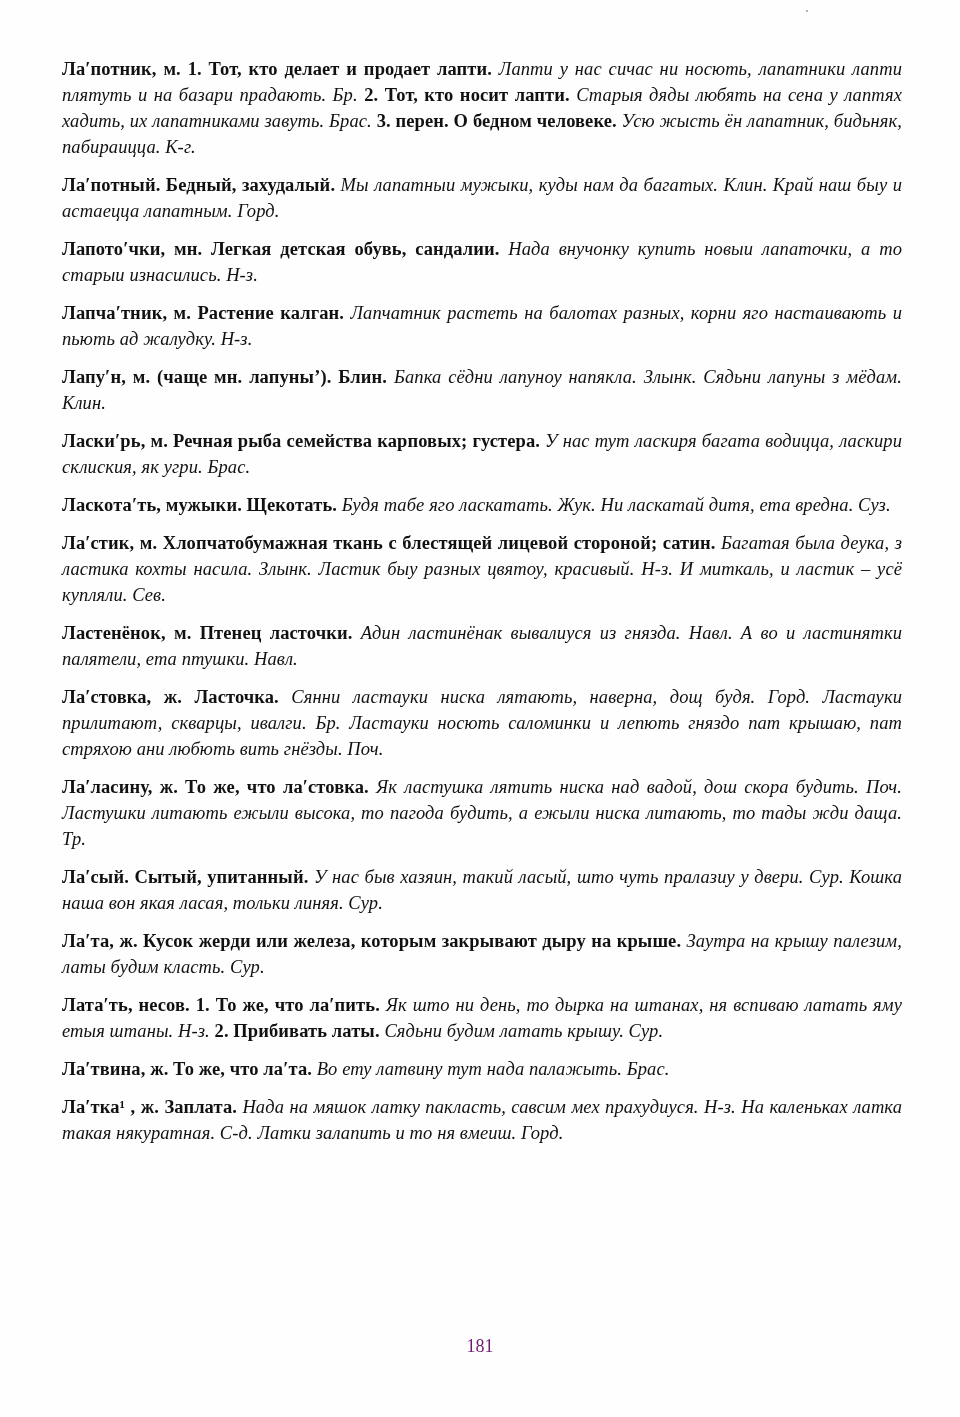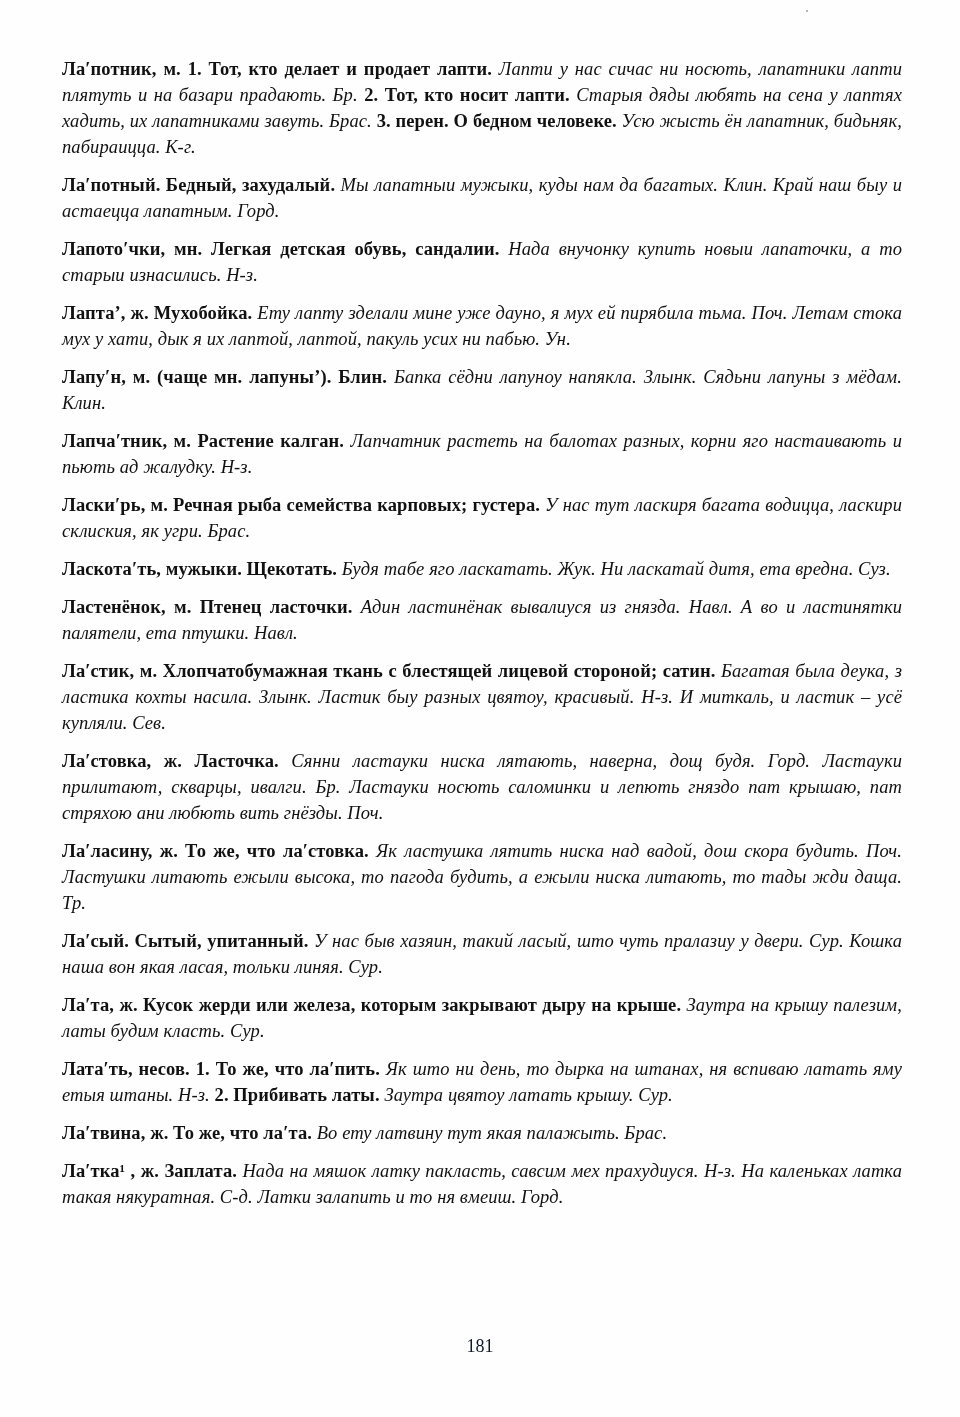--- a/index.html
+++ b/index.html
@@ -37,50 +37,49 @@
     font-style: italic;
     font-weight: normal;
   }
   .page-number {
     position: absolute;
     left: 0;
     right: 0;
     top: 1336px;
     text-align: center;
     font-size: 18px;
-    color: #0f172a;
+    color: #701a75;
   }
   .artifact-dot {
     position: absolute;
     top: 10px;
     left: 806px;
     width: 2px;
     height: 2px;
     background: #9a9a9a;
     border-radius: 50%;
   }
 </style>
 </head>
 <body>
 
 <div class="page">
   <span class="artifact-dot"></span>
   <div class="content" id="entries">
       <p class="entry"><span class="b">Ла′потник, м. 1. Тот, кто делает и продает лапти. </span><span class="i">Лапти у нас сичас ни носють, лапатники лапти плятуть и на базари прадають. Бр.  </span><span class="b">2. Тот, кто носит лапти. </span><span class="i">Старыя дяды любять на сена у лаптях хадить, их лапатниками завуть. Брас.  </span><span class="b">3. перен. О бедном человеке. </span><span class="i">Усю жысть ён лапатник, бидьняк, пабираицца. К-г.</span></p>
       <p class="entry"><span class="b">Ла′потный. Бедный, захудалый. </span><span class="i">Мы лапатныи мужыки, куды нам да багатых. Клин. Край наш быу и астаецца лапатным. Горд.</span></p>
       <p class="entry"><span class="b">Лапото′чки, мн. Легкая детская обувь, сандалии. </span><span class="i">Нада внучонку купить новыи лапаточки, а то старыи изнасились. Н-з.</span></p>
-      <p class="entry"><span class="b">Лапта’, ж. Мухобойка. </span><span class="i">Ету лапту зделали мине уже дауно, я мух ей пирябила тьма. Поч. Летам стока мух у хати, дык я их лаптой, лаптой, пакуль усих ни пабью. Ун.</span></p>
+      <p class="entry"><span class="b">Лапча′тник, м. Растение калган. </span><span class="i">Лапчатник растеть на балотах разных, корни яго настаивають и пьють ад жалудку. Н-з.</span></p>
       <p class="entry"><span class="b">Лапу′н, м. (чаще мн. лапуны’). Блин. </span><span class="i">Бапка сёдни лапуноу напякла. Злынк. Сядьни лапуны з мёдам. Клин.</span></p>
-      <p class="entry"><span class="b">Лапча′тник, м. Растение калган. </span><span class="i">Лапчатник растеть на балотах разных, корни яго настаивають и пьють ад жалудку. Н-з.</span></p>
       <p class="entry"><span class="b">Ласки′рь, м. Речная рыба семейства карповых; густера.  </span><span class="i">У нас тут ласкиря багата водицца, ласкири склиския, як угри. Брас.</span></p>
       <p class="entry"><span class="b">Ласкота′ть, мужыки. Щекотать. </span><span class="i">Будя табе яго ласкатать. Жук.  Ни ласкатай дитя, ета вредна. Суз.</span></p>
+      <p class="entry"><span class="b">Ла′стик, м. Хлопчатобумажная ткань с блестящей лицевой стороной; сатин. </span><span class="i">Багатая была деука, з ластика кохты насила. Злынк.  Ластик быу разных цвятоу, красивый. Н-з.  И миткаль, и ластик – усё купляли. Сев.</span></p>
       <p class="entry"><span class="b">Ластенёнок, м. Птенец ласточки. </span><span class="i">Адин ластинёнак вывалиуся из гнязда. Навл.  А во и ластинятки палятели, ета птушки. Навл.</span></p>
-      <p class="entry"><span class="b">Ла′стик, м. Хлопчатобумажная ткань с блестящей лицевой стороной; сатин. </span><span class="i">Багатая была деука, з ластика кохты насила. Злынк.  Ластик быу разных цвятоу, красивый. Н-з.  И миткаль, и ластик – усё купляли. Сев.</span></p>
       <p class="entry"><span class="b">Ла′стовка, ж. Ласточка. </span><span class="i">Сянни ластауки ниска лятають, наверна, дощ будя. Горд.  Ластауки прилитают, скварцы, ивалги. Бр. Ластауки носють саломинки и лепють гняздо пат крышаю, пат стряхою ани любють вить гнёзды. Поч.</span></p>
       <p class="entry"><span class="b">Ла′ласину, ж. То же, что ла′стовка.  </span><span class="i">Як ластушка лятить ниска над вадой, дош скора будить. Поч. Ластушки литають ежыли высока, то пагода будить, а ежыли ниска литають, то тады жди даща. Тр.</span></p>
       <p class="entry"><span class="b">Ла′сый. Сытый, упитанный. </span><span class="i">У нас быв хазяин, такий ласый, што чуть пралазиу у двери. Сур.  Кошка наша вон якая ласая, тольки линяя. Сур.</span></p>
       <p class="entry"><span class="b">Ла′та, ж. Кусок жерди или железа, которым закрывают дыру на крыше. </span><span class="i">Заутра на крышу палезим, латы будим класть. Сур.</span></p>
-      <p class="entry"><span class="b">Лата′ть, несов. 1. То же, что ла′пить.  </span><span class="i">Як што ни день, то дырка на штанах, ня вспиваю латать яму етыя  штаны. Н-з. </span><span class="b">2. Прибивать латы. </span><span class="i">Заутра цвятоу латать крышу. Сур.</span></p>
-      <p class="entry"><span class="b">Ла′твина, ж. То же, что ла′та. </span><span class="i">Во ету латвину тут якая палажыть. Брас.</span></p>
+      <p class="entry"><span class="b">Лата′ть, несов. 1. То же, что ла′пить.  </span><span class="i">Як што ни день, то дырка на штанах, ня вспиваю латать яму етыя  штаны. Н-з. </span><span class="b">2. Прибивать латы. </span><span class="i">Сядьни будим латать крышу. Сур.</span></p>
+      <p class="entry"><span class="b">Ла′твина, ж. То же, что ла′та. </span><span class="i">Во ету латвину тут нада палажыть. Брас.</span></p>
       <p class="entry"><span class="b">Ла′тка¹ , ж. Заплата. </span><span class="i">Нада на мяшок латку пакласть, савсим мех прахудиуся. Н-з.  На каленьках латка такая някуратная. С-д.  Латки залапить и то ня вмеиш. Горд.</span></p>
     </div>
   <div class="page-number">181</div>
 </div>
 
 </body></html>

